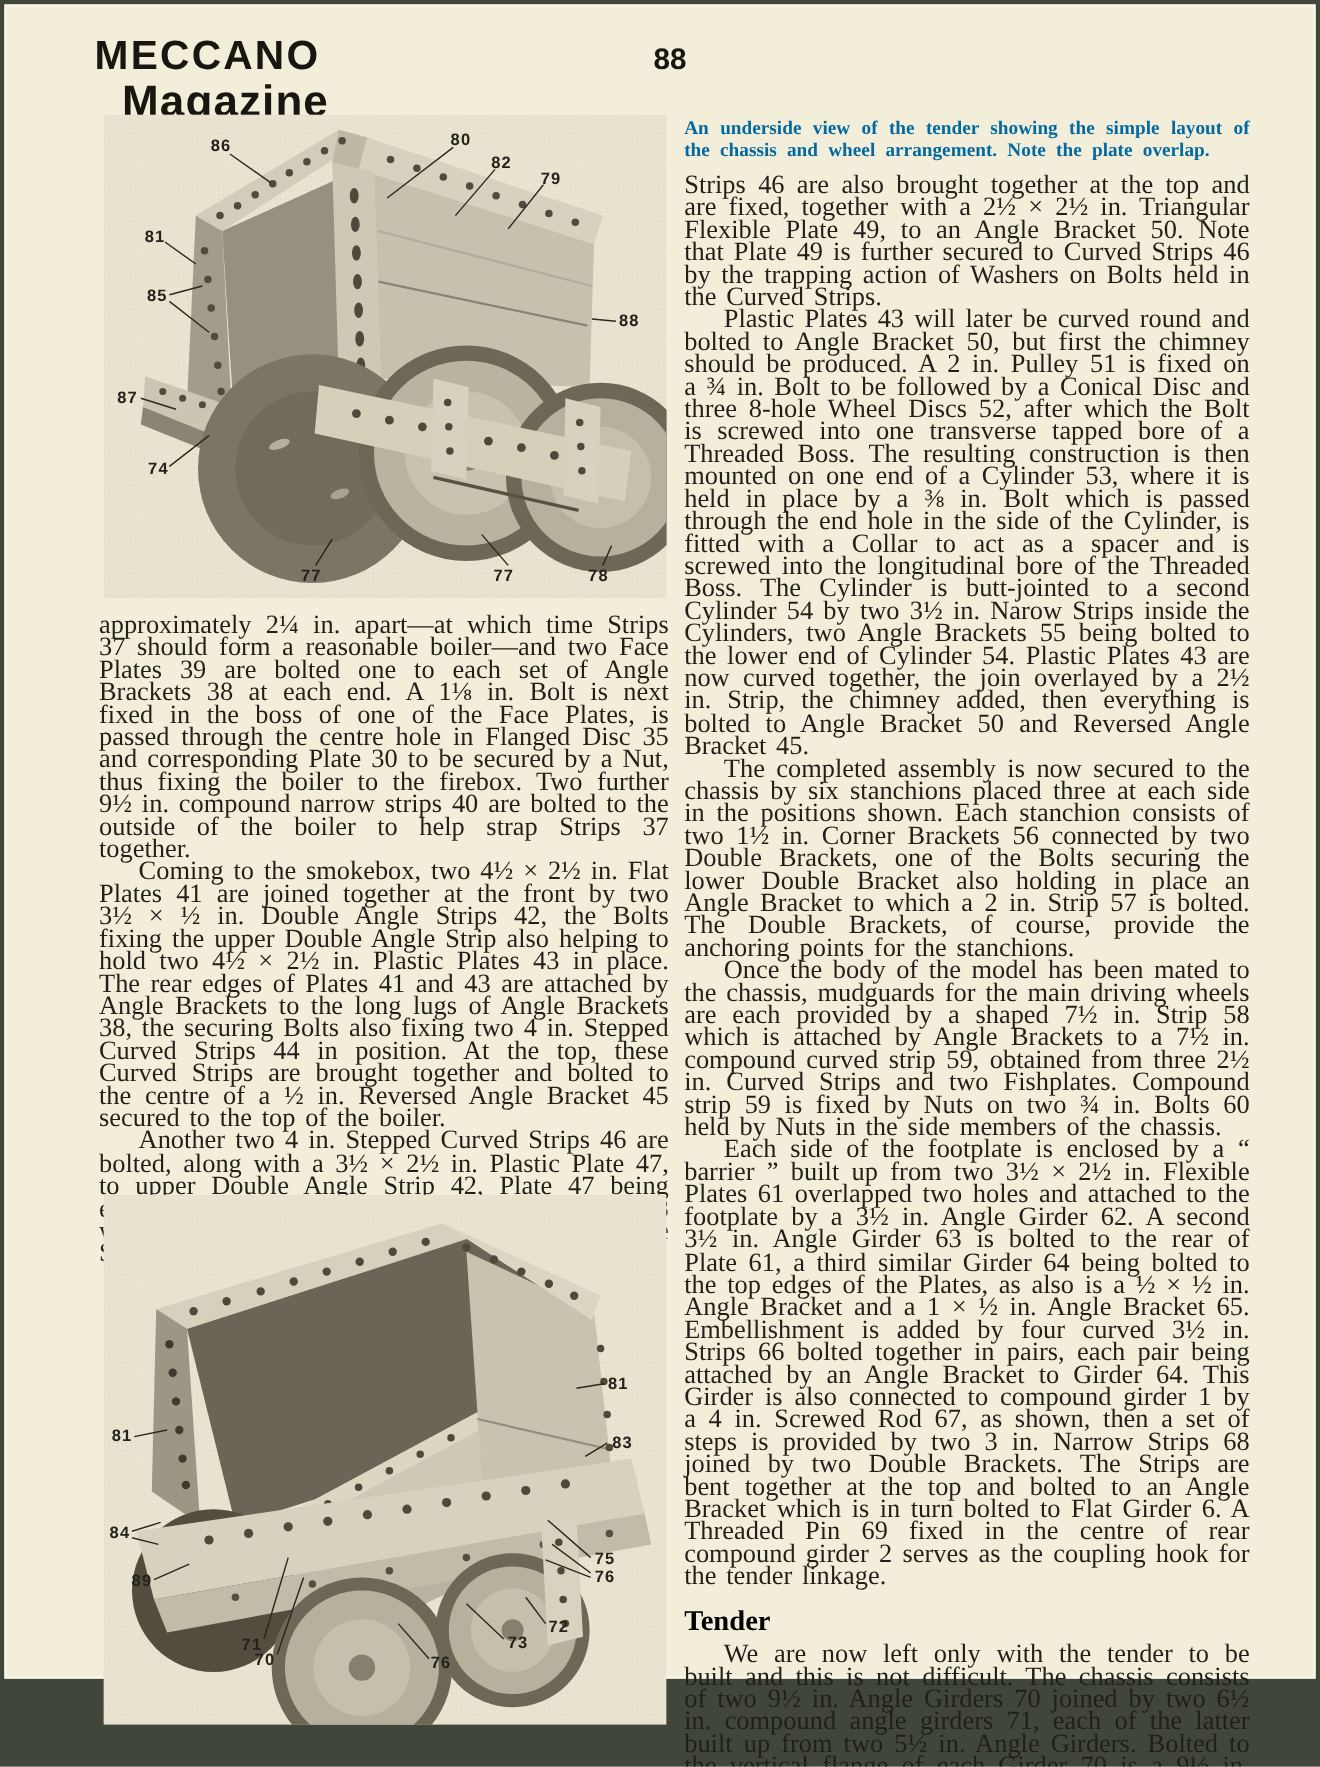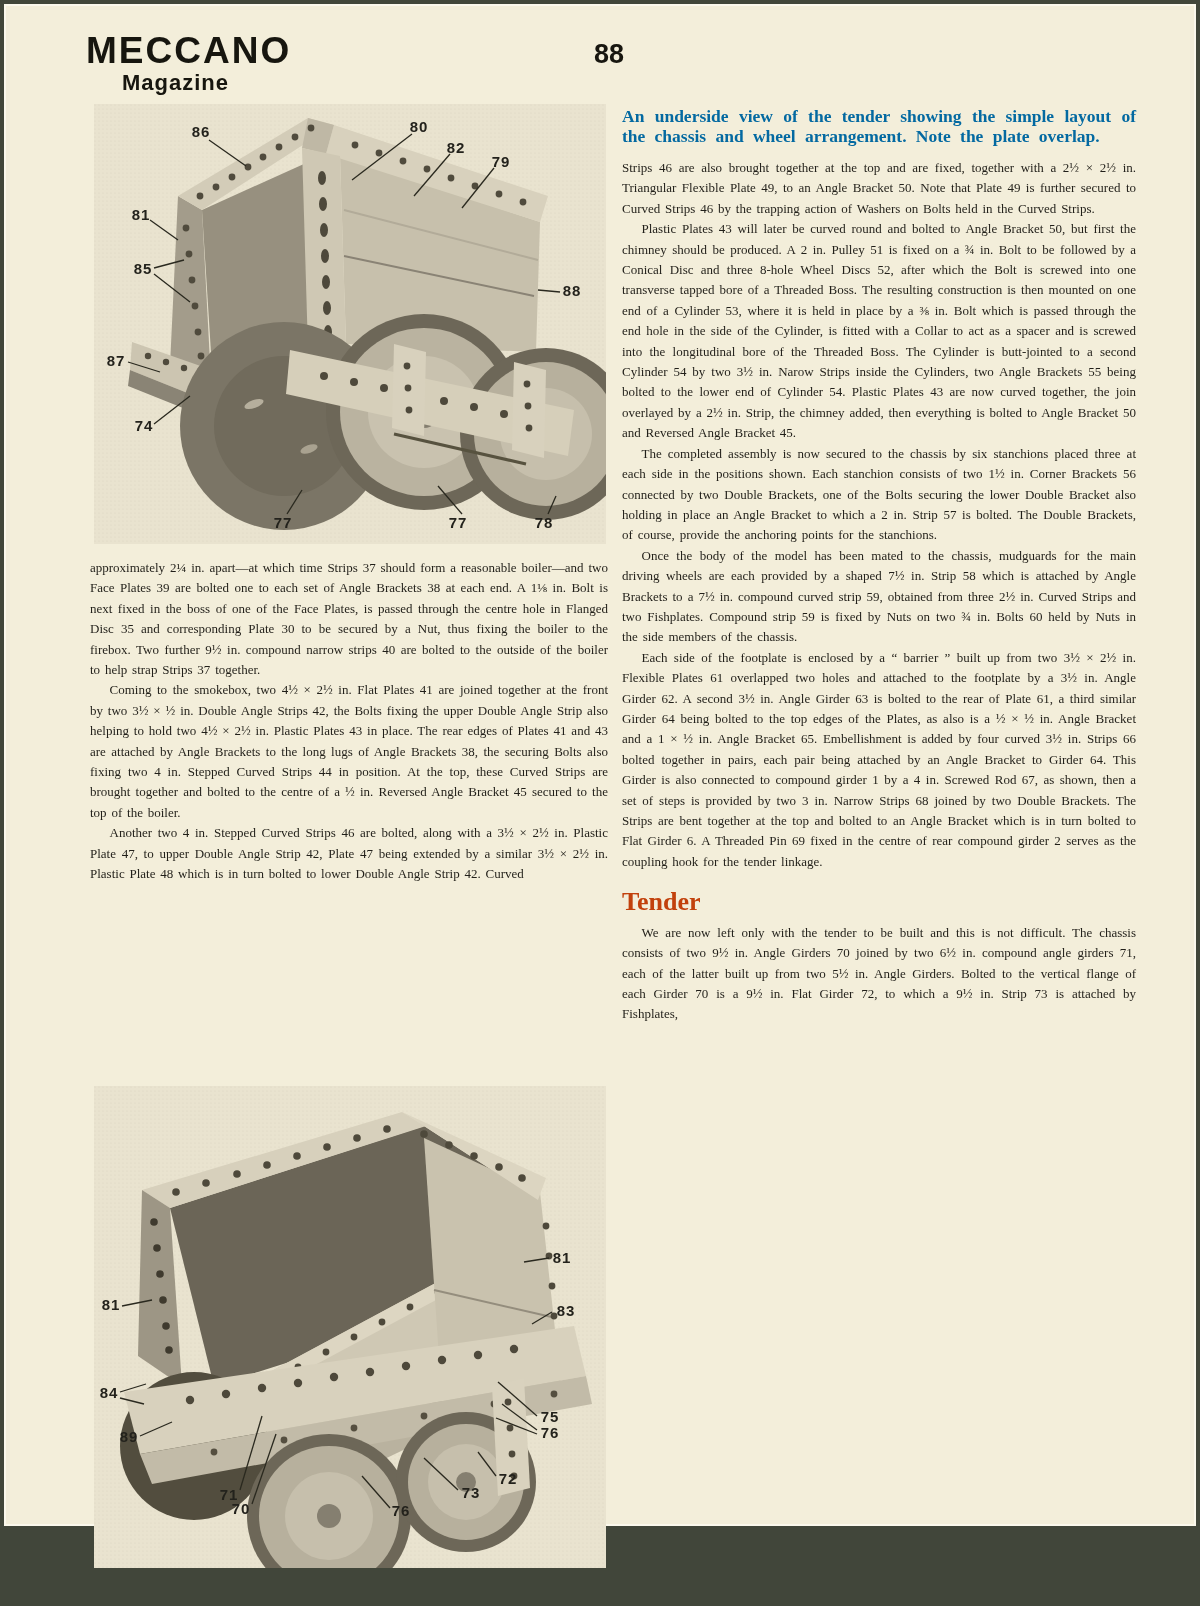--- a/index.html
+++ b/index.html
@@ -11,48 +11,48 @@
   .page {
     position:absolute; left:4px; top:4px; width:1192px; height:1522px;
     box-sizing:border-box;
     background:#f3eeda;
     border:2px solid #fbf8ec;
   }
   
   .brand { position:absolute; left:80px; top:26px; color:#17160f;
     font-family:"Liberation Sans",sans-serif; font-weight:bold; }
   .brand-1 { font-size:37px; line-height:1; letter-spacing:2px; }
-  .brand-2 { font-size:22px; line-height:1; margin-left:36px; margin-top:3px; letter-spacing:1px; }
+  .brand-2 { font-size:40px; line-height:1; margin-left:25px; margin-top:3px; letter-spacing:1px; }
   .pageno { position:absolute; left:588px; top:33px; color:#17160f;
     font-family:"Liberation Sans",sans-serif; font-weight:bold; font-size:27px; }
 
   
   .photo-top    { position:absolute; left:88px;  top:98px;   width:512px; height:440px; }
   .photo-bottom { position:absolute; left:88px;  top:1080px; width:512px; height:482px; }
   svg { display:block; }
   .plabel { font-family:"Liberation Sans",sans-serif; font-size:15px; font-weight:bold;
             fill:#23221c; letter-spacing:1px; }
   .leader { stroke:#2a291f; stroke-width:1.3; fill:none; }
 
   
   .col-left  { position:absolute; left:84px;  top:552px; width:518px; }
   .col-right { position:absolute; left:616px; top:100px; width:514px; }
   p.body {
-    font-size:13px; line-height:20.4px; text-align:justify;
+    font-size:24px; line-height:20.4px; text-align:justify;
     margin:0; color:#211f19; word-spacing:0.12em;
   }
   p.ind { text-indent:1.5em; }
   .caption {
     font-weight:bold; font-size:17.5px; line-height:20px; color:#0369a1;
     text-align:justify; word-spacing:0.28em; margin:0;
   }
   .caption-top { margin-bottom:12px; }
   .caption-bottom { margin-top:14px; }
   h2.tender {
-    font-size:26px; font-weight:bold; color:#c2410c;
+    font-size:26px; font-weight:bold; color:#000000;
     margin:16px 0 6px 0; line-height:1.1;
   }
 </style>
 </head>
 <body>
 
 <div class="page">
 
   <div class="brand">
     <div class="brand-1">MECCANO</div>

